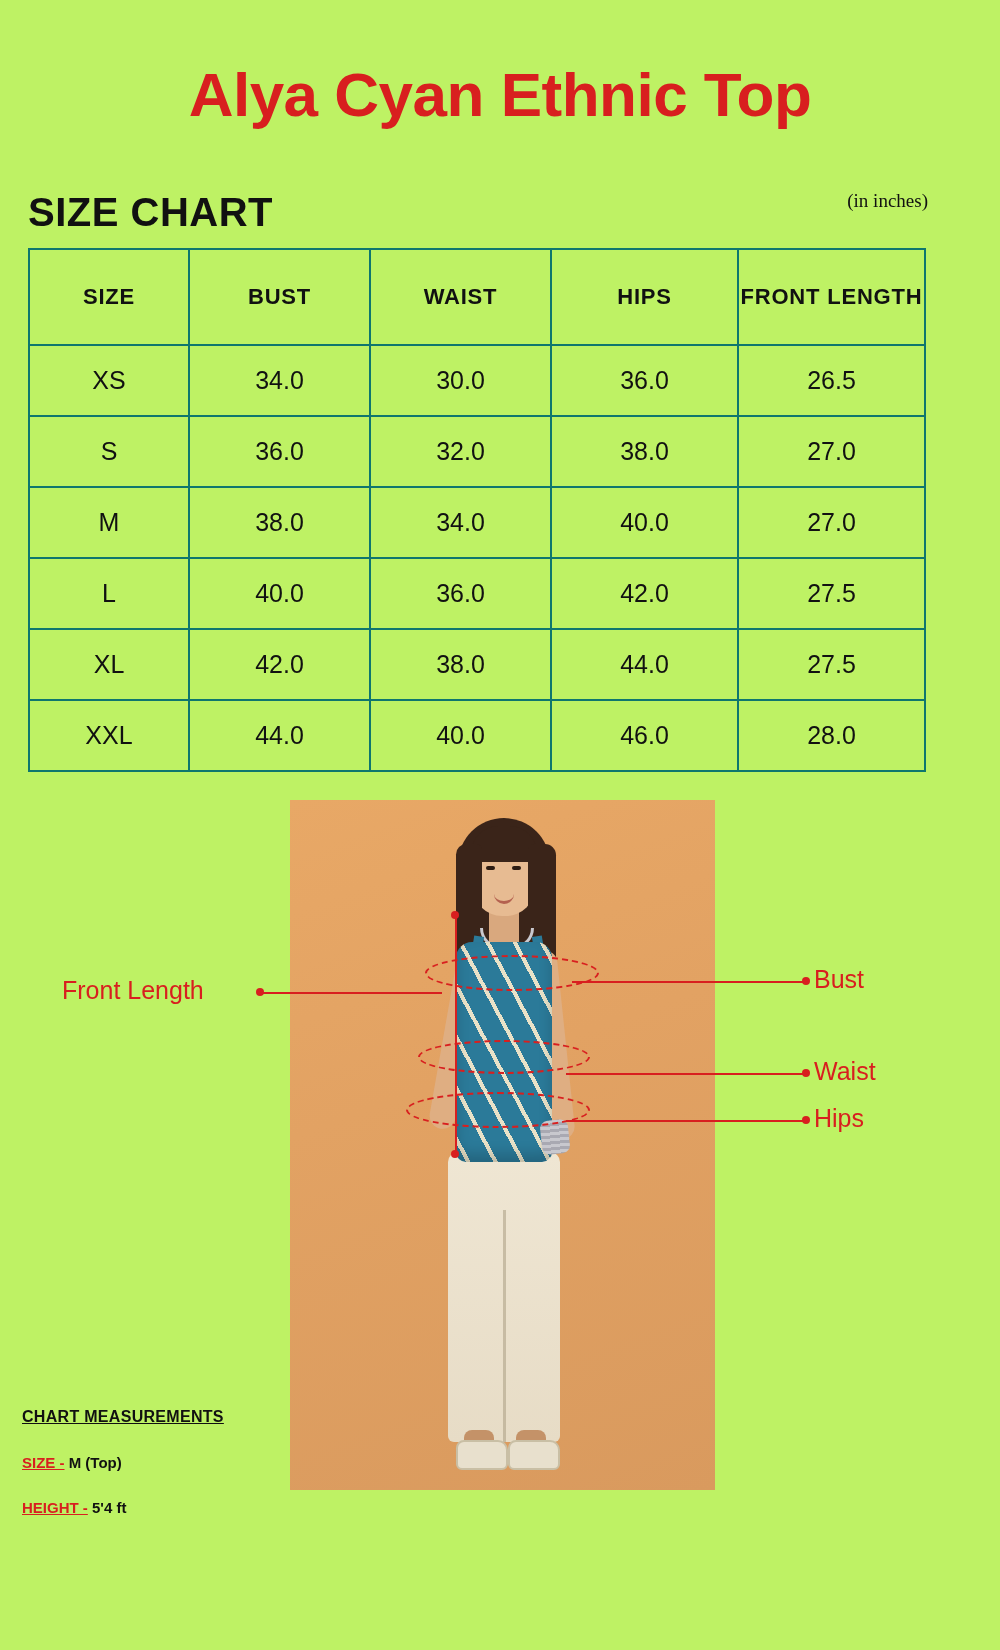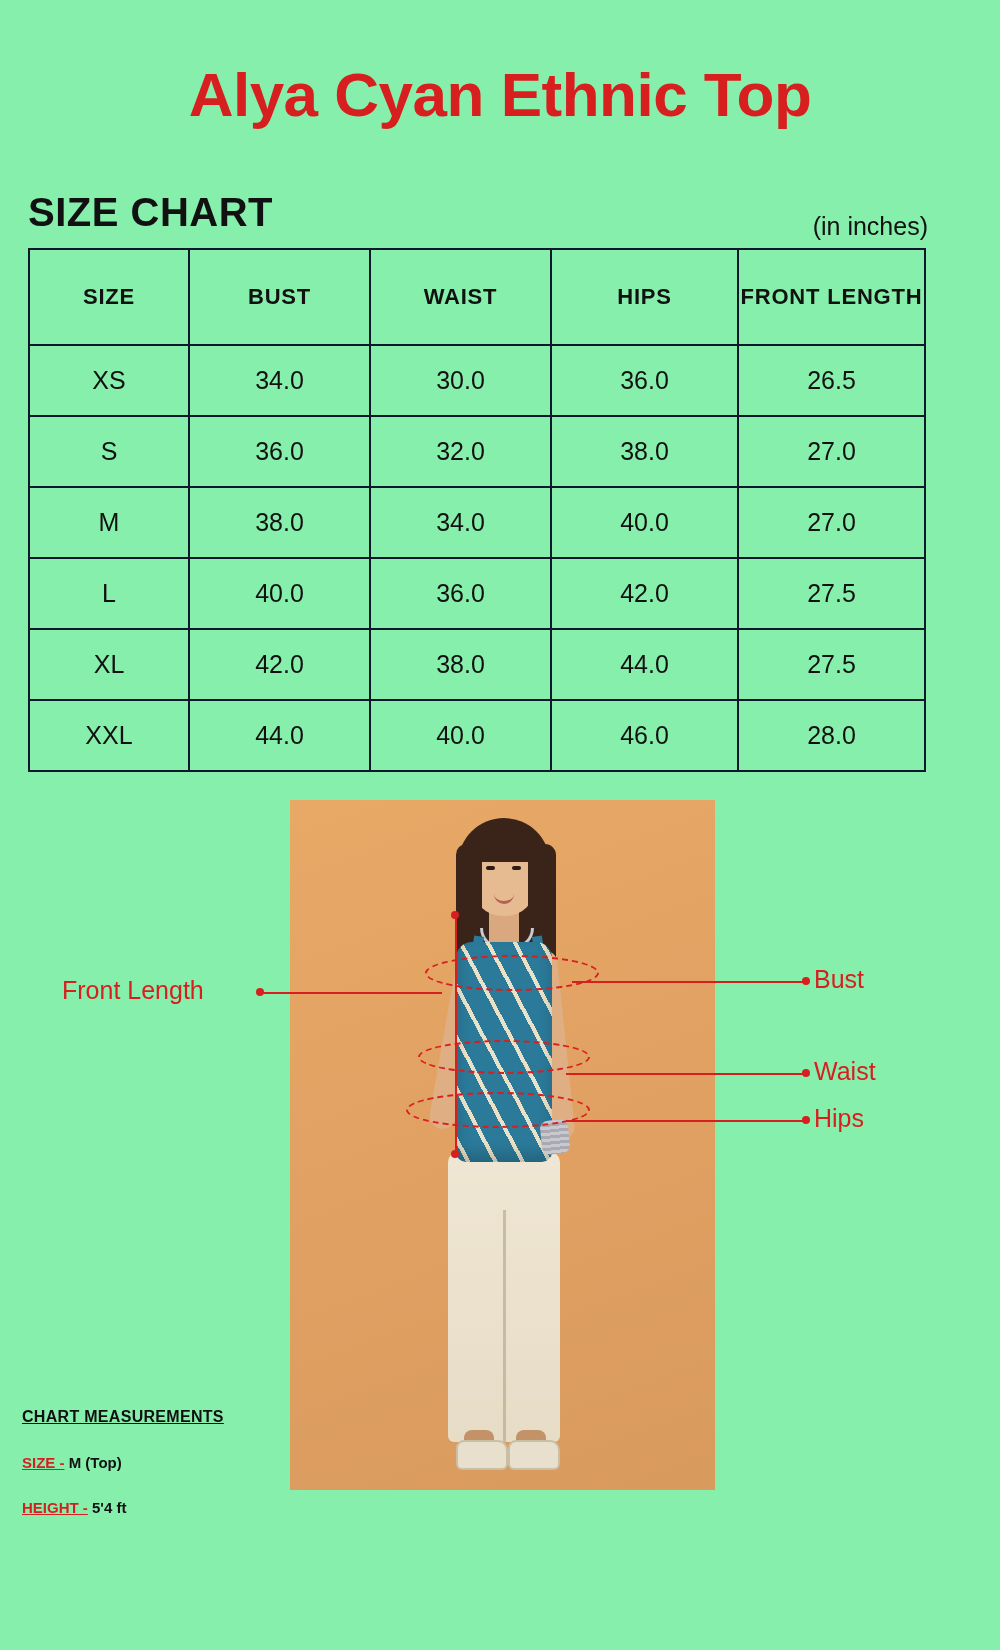--- a/index.html
+++ b/index.html
@@ -8,21 +8,21 @@
     background: #ffffff;
   }
   body {
     font-family: "Liberation Sans", sans-serif;
     color: #111111;
   }
   .page {
     position: relative;
     width: 1000px;
     height: 1650px;
-    background: #86efac;
+    background: #bef264;
     overflow: hidden;
   }
 
   
   .title {
     position: absolute;
     top: 62px;
     left: 0;
     width: 1000px;
     text-align: center;
@@ -46,37 +46,38 @@
     left: 0;
     top: 0;
     font-size: 40px;
     font-weight: bold;
     letter-spacing: 0.5px;
     color: #111;
   }
   .chart-head .sc-unit {
     position: absolute;
     right: 0;
-    top: 22px;
-    font-size: 25px;
+    top: 0;
+    font-size: 19px;
     color: #111;
+    font-family: Liberation Serif, serif;
   }
 
   
   .size-table {
     position: absolute;
     top: 248px;
     left: 28px;
     width: 896px;
     border-collapse: collapse;
     table-layout: fixed;
   }
   .size-table th,
   .size-table td {
-    border: 2px solid #0f172a;
+    border: 2px solid #0f766e;
     text-align: center;
     color: #111111;
   }
   .size-table th {
     height: 92px;
     font-size: 22px;
     font-weight: bold;
     letter-spacing: 0.8px;
     line-height: 1.25;
   }

